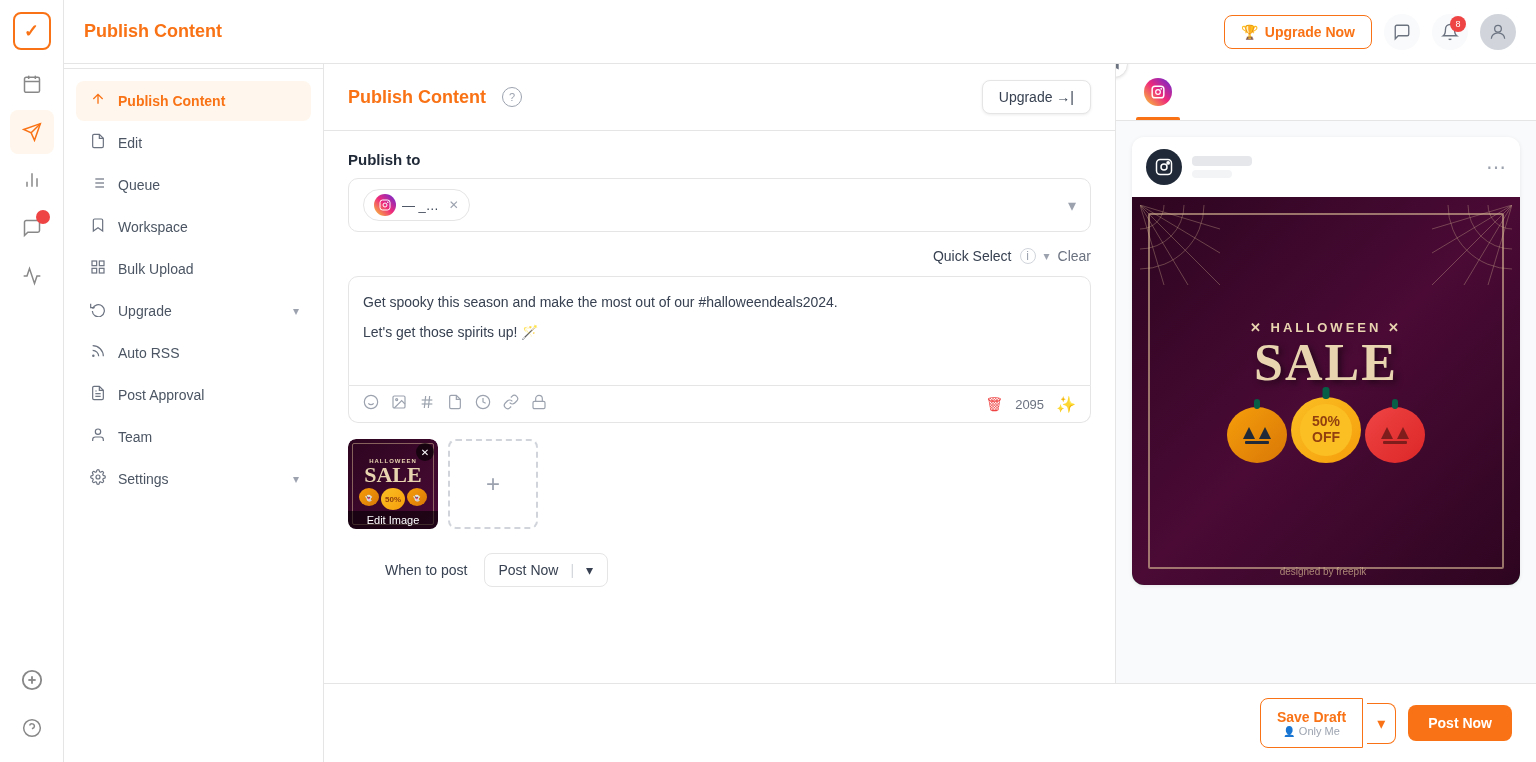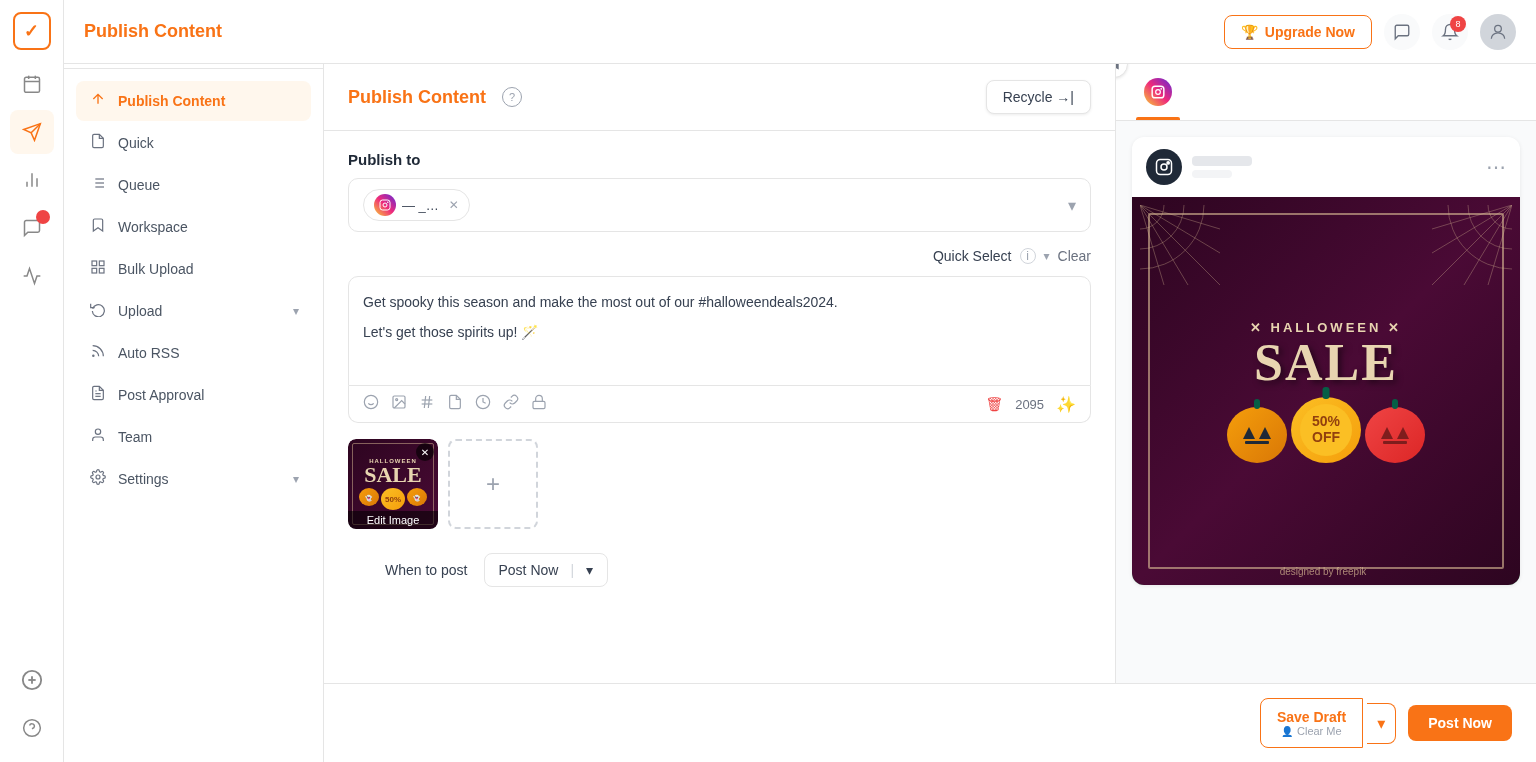--- a/index.html
+++ b/index.html
@@ -400,21 +400,21 @@
       </span>
       <span>Publish Content</span>
     </div>
     <div class="nav-item">
       <span class="nav-icon">
         <svg width="16" height="16" viewBox="0 0 24 24" fill="none" stroke="#6b7280" stroke-width="1.8">
             <path d="M14 2H6a2 2 0 0 0-2 2v16a2 2 0 0 0 2 2h12a2 2 0 0 0 2-2V8z"></path>
             <polyline points="14 2 14 8 20 8"></polyline>
           </svg>
       </span>
-      <span>Quick</span>
+      <span>Edit</span>
     </div>
     <div class="nav-item">
       <span class="nav-icon">
         <svg width="16" height="16" viewBox="0 0 24 24" fill="none" stroke="#6b7280" stroke-width="1.8">
             <line x1="8" y1="6" x2="21" y2="6"></line>
             <line x1="8" y1="12" x2="21" y2="12"></line>
             <line x1="8" y1="18" x2="21" y2="18"></line>
             <line x1="3" y1="6" x2="3.01" y2="6"></line>
             <line x1="3" y1="12" x2="3.01" y2="12"></line>
             <line x1="3" y1="18" x2="3.01" y2="18"></line>
@@ -441,21 +441,21 @@
       </span>
       <span>Bulk Upload</span>
     </div>
     <div class="nav-item">
       <span class="nav-icon">
         <svg width="16" height="16" viewBox="0 0 24 24" fill="none" stroke="#6b7280" stroke-width="1.8">
             <polyline points="1 4 1 10 7 10"></polyline>
             <path d="M3.51 15a9 9 0 1 0 .49-3.33"></path>
           </svg>
       </span>
-      <span>Upload</span>
+      <span>Upgrade</span>
       <span class="chevron">▾</span>
     </div>
     <div class="nav-item">
       <span class="nav-icon">
         <svg width="16" height="16" viewBox="0 0 24 24" fill="none" stroke="#6b7280" stroke-width="1.8">
             <path d="M4 11a9 9 0 0 1 9 9"></path>
             <path d="M4 4a16 16 0 0 1 16 16"></path>
             <circle cx="5" cy="19" r="1"></circle>
           </svg>
       </span>
@@ -525,21 +525,21 @@
 <div class="main-wrapper">
 
   <div class="publish-panel">
     <div class="publish-panel-header">
       <span class="publish-panel-title">Publish Content</span>
       <div class="help-icon">
         <span>?</span>
       </div>
       <div style="flex:1;"></div>
       <button class="preview-btn">
-        <span>Recycle →|</span>
+        <span>Upgrade →|</span>
       </button>
     </div>
 
     <div class="publish-panel-body" style="padding-bottom:80px;">
       <div class="section-label">Publish to</div>
       <div class="publish-to-row">
 
         <div class="ig-chip">
           <div style="width:22px;height:22px;border-radius:50%;background:linear-gradient(45deg,#f9ce34,#ee2a7b,#6228d7);display:flex;align-items:center;justify-content:center;">
             <svg width="12" height="12" viewBox="0 0 24 24" fill="white">
@@ -775,18 +775,18 @@
       </div>
     </div>
   </div>
 </div>
 
 <div class="action-bar">
   <button class="save-draft-btn">
     <span>Save Draft</span>
     <span class="save-draft-sub">
       <span style="font-size:10px;">👤</span>
-      <span>Clear Me</span>
+      <span>Only Me</span>
     </span>
   </button>
   <div class="save-draft-chevron">▾</div>
   <button class="post-now-btn">Post Now</button>
 </div>
 
 </body></html>

